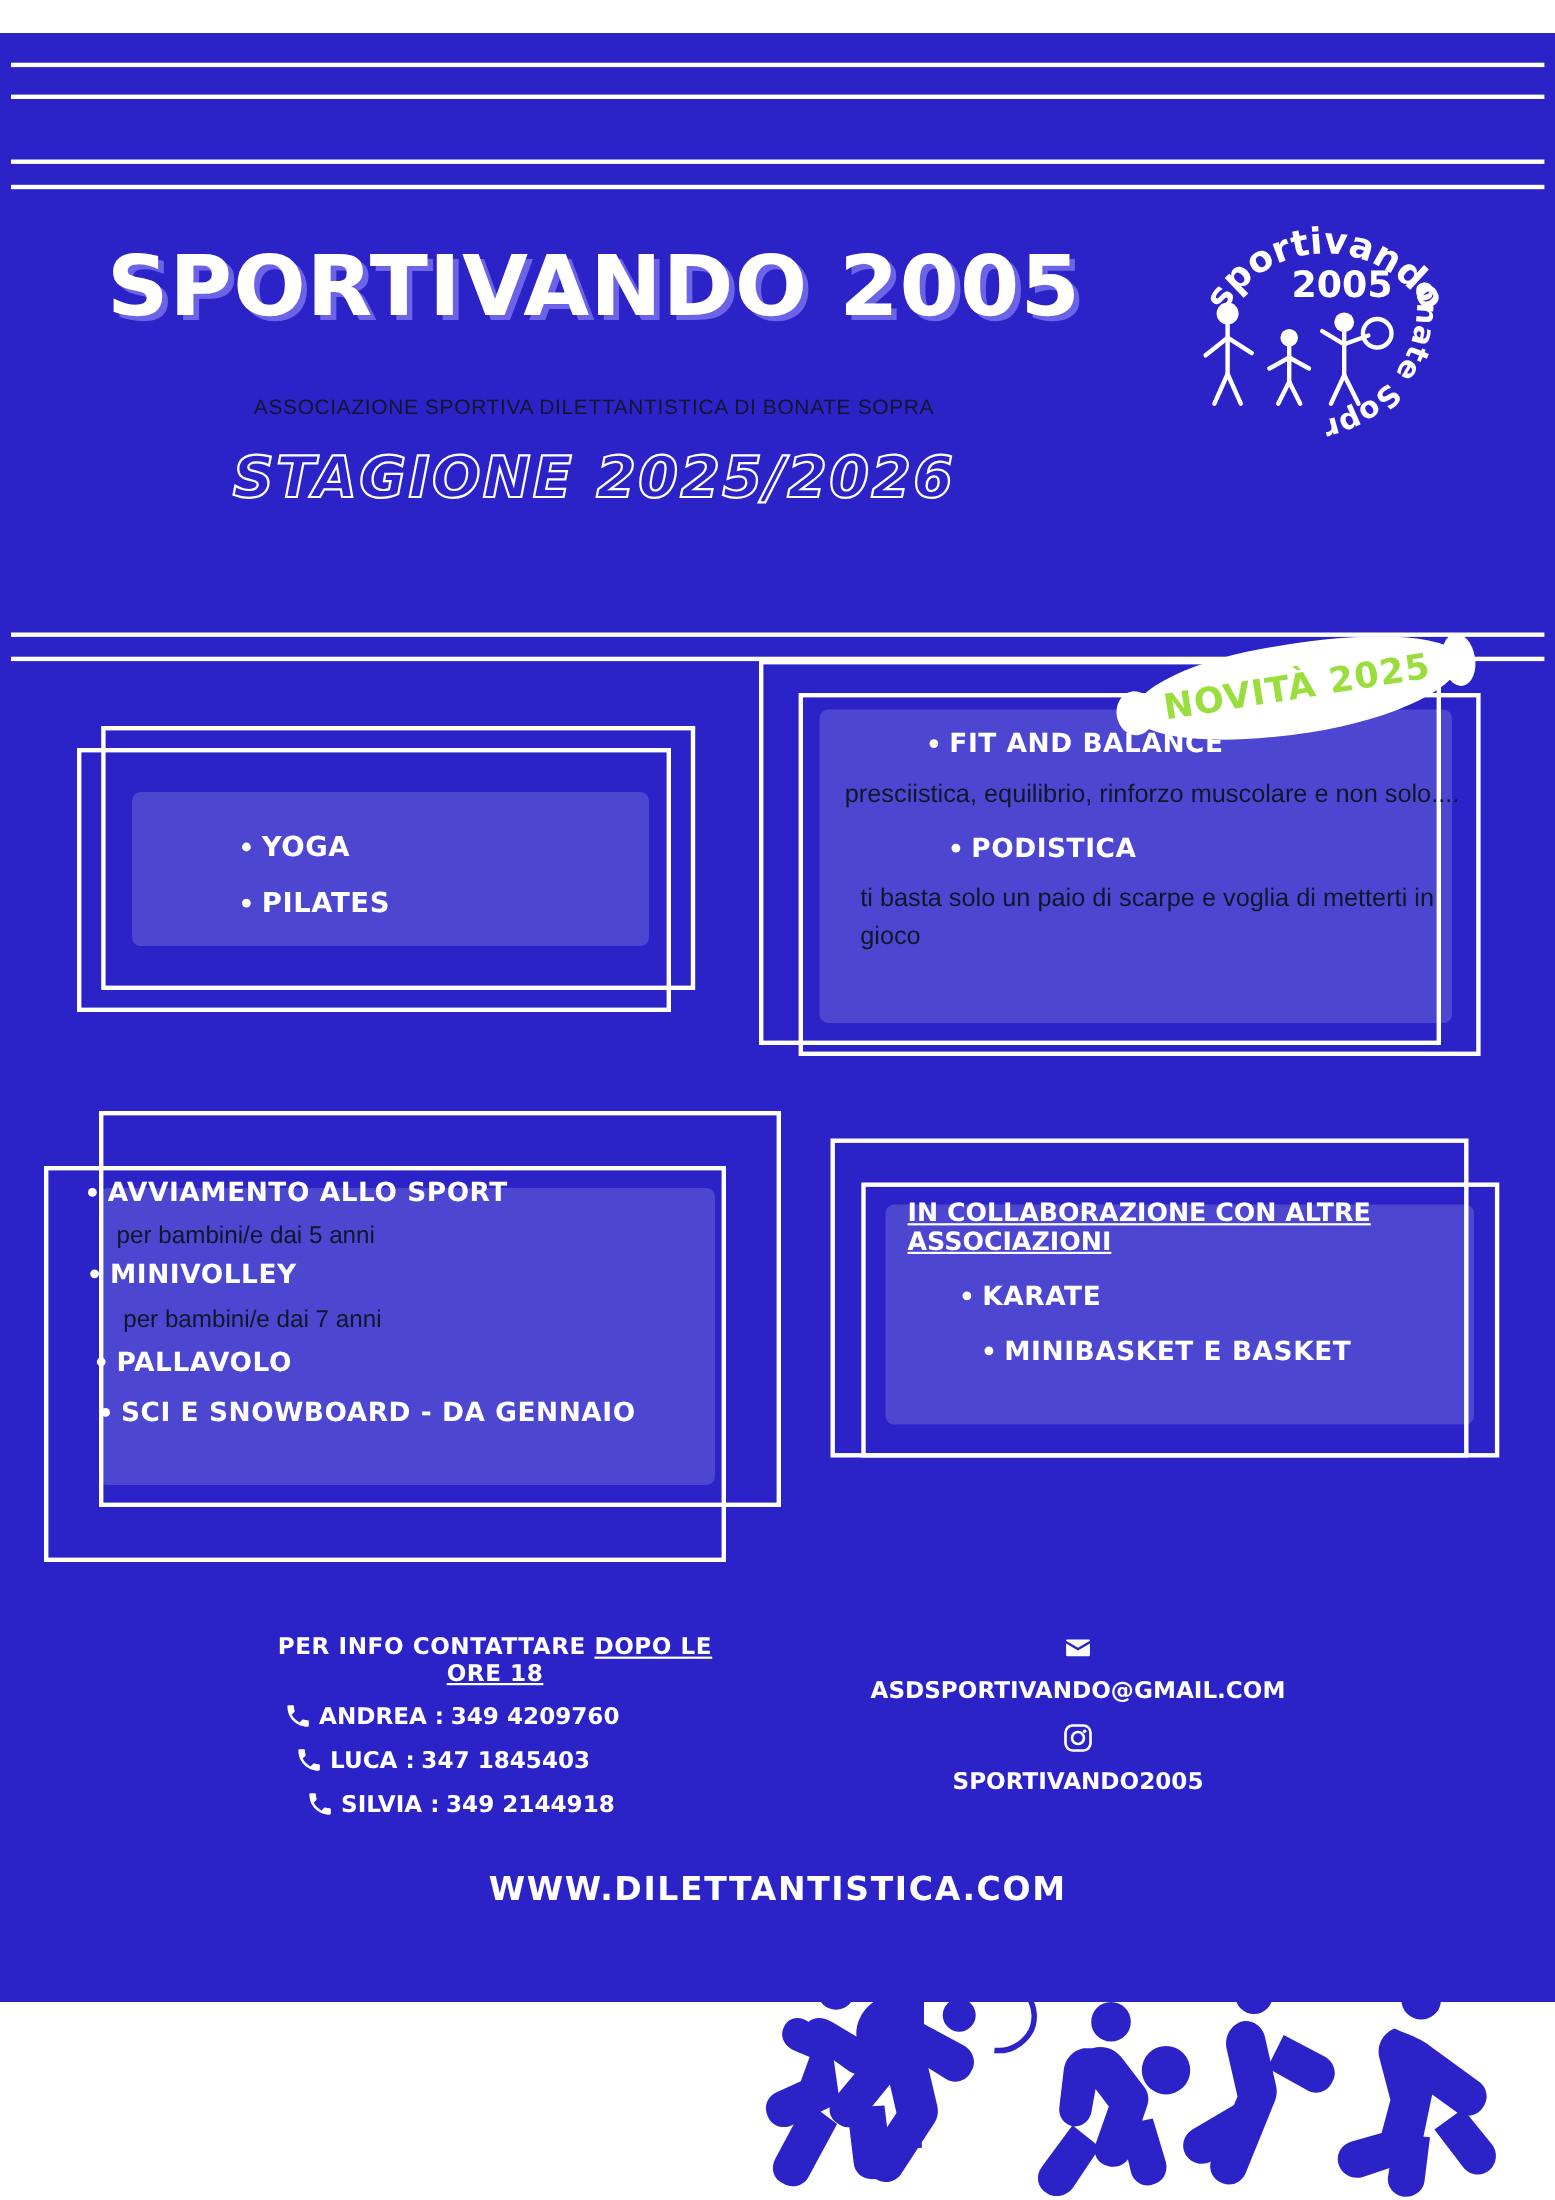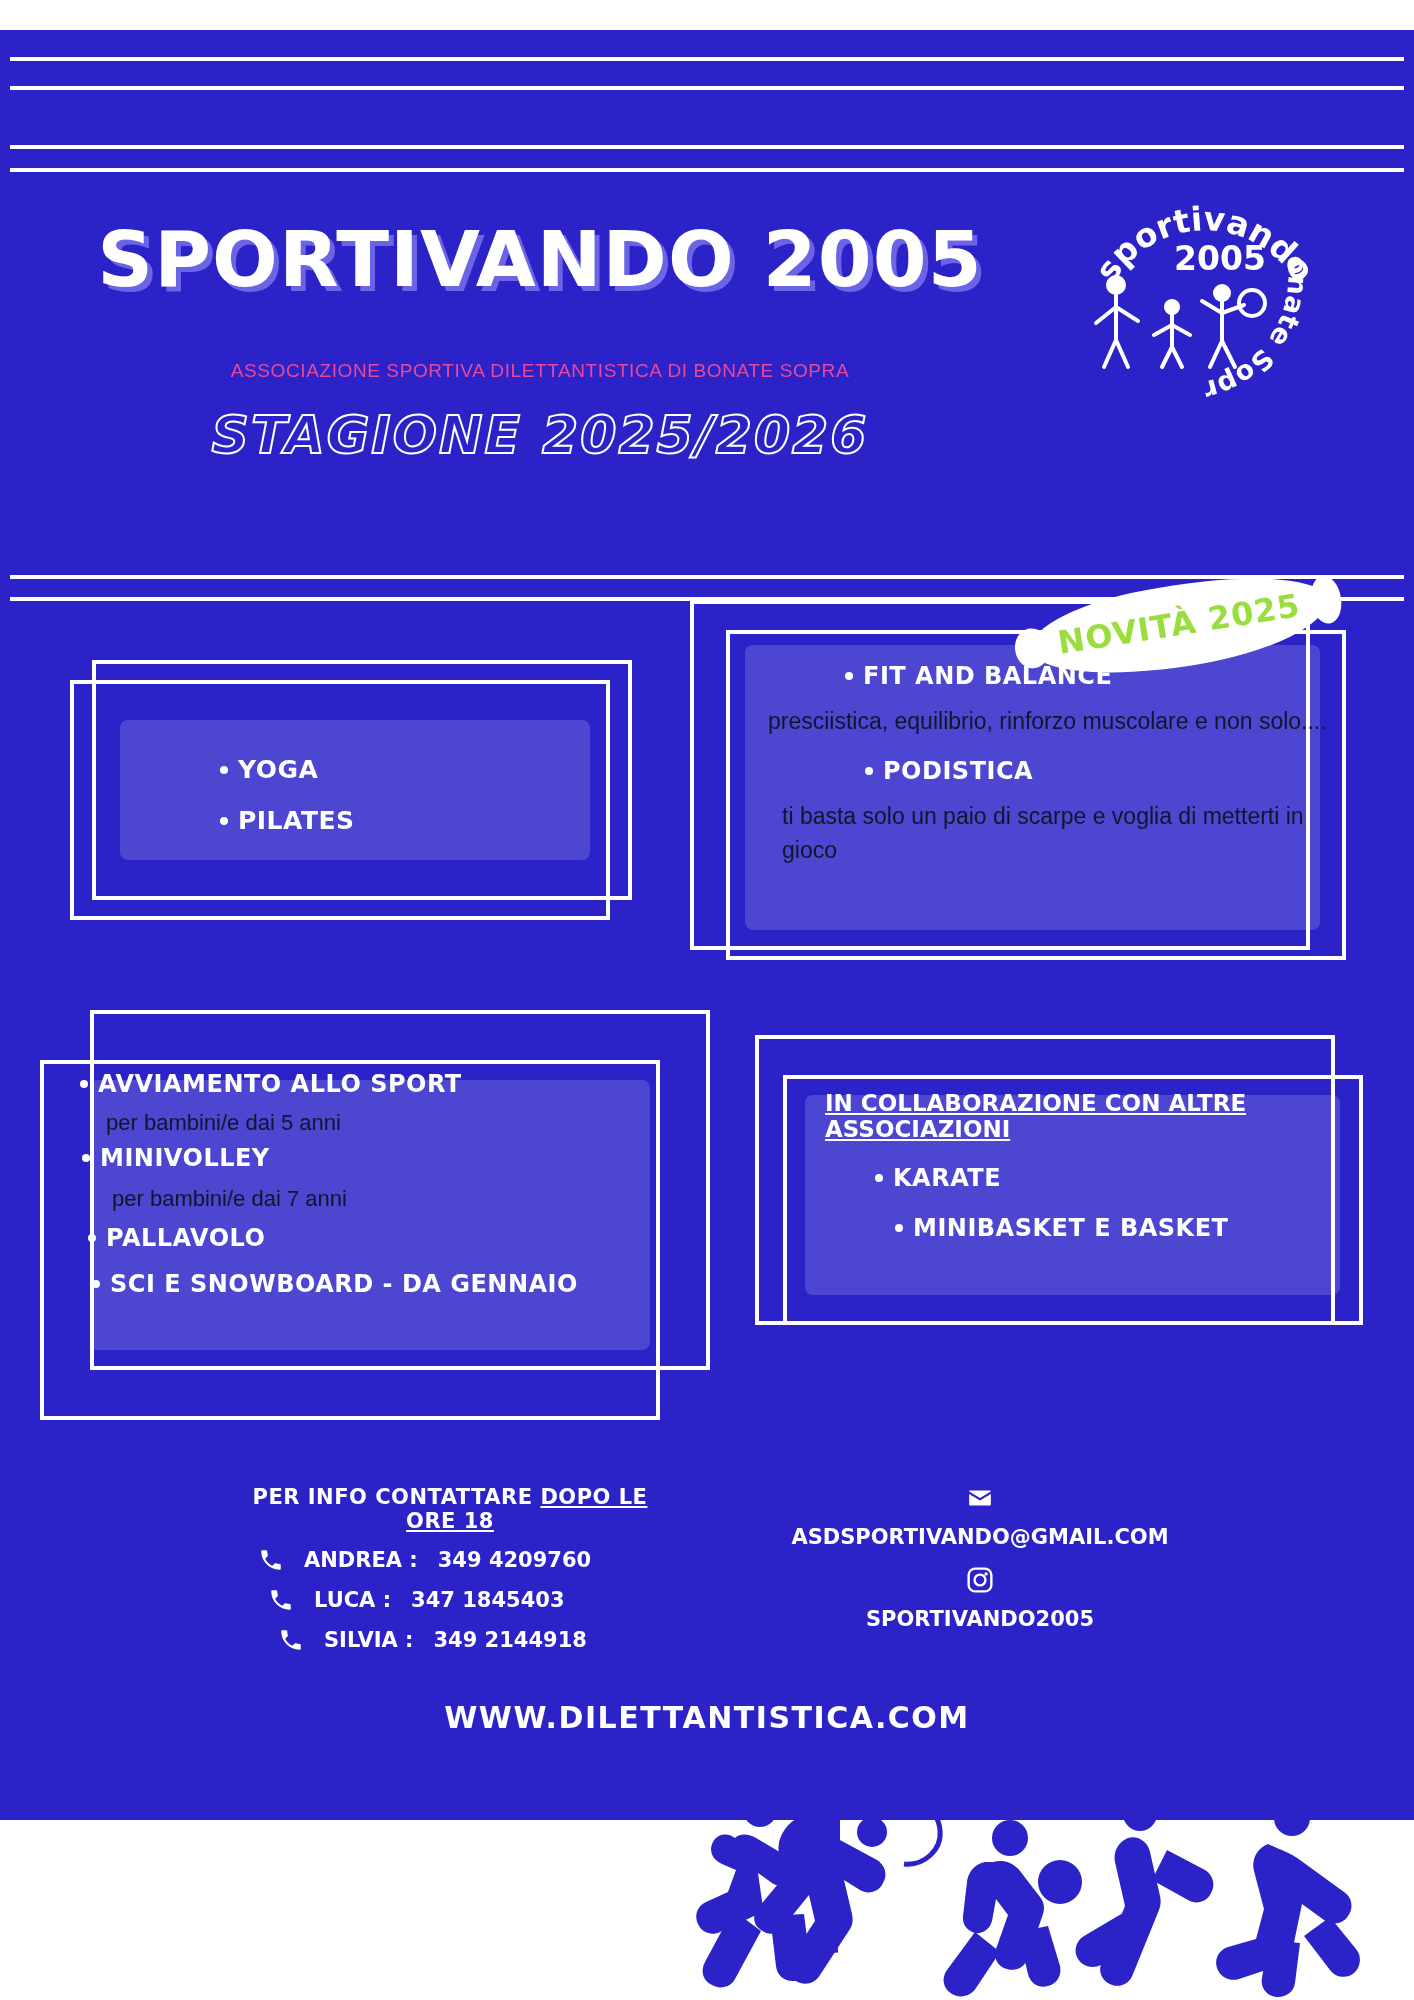--- a/index.html
+++ b/index.html
@@ -57,21 +57,21 @@
     font-family: "DejaVu Sans", sans-serif;
     font-weight: 700;
     font-size: 76px;
     letter-spacing: 1px;
     text-shadow: 5px 5px 0 rgba(120,112,235,0.85);
     transform: scaleX(1.02);
   }
   .subtitle {
     position: absolute; left: 0; top: 360px; width: 1080px;
     text-align: center;
-    color: #ec4899;
+    color: #0f172a;
     font-size: 19px;
     letter-spacing: 0.6px;
     font-family: "Liberation Sans", sans-serif;
   }
   .season {
     position: absolute; left: 0; top: 405px; width: 1080px;
     text-align: center;
     color: transparent;
     -webkit-text-stroke: 2px #ffffff;
     font-family: "DejaVu Sans", sans-serif;
@@ -158,21 +158,21 @@
   
   .contacts-left {
     position: absolute; left: 230px; top: 1485px; width: 440px;
     color: #ffffff;
     font-family: "DejaVu Sans", sans-serif;
     font-weight: 700;
     font-size: 21px;
   }
   .contacts-left .title-line { letter-spacing: 0.5px; text-align: center; }
   .contacts-left .u { text-decoration: underline; }
-  .cl-row { display: flex; align-items: center; gap: 20px; margin-top: 14px; }
+  .cl-row { display: flex; align-items: center; gap: 6px; margin-top: 14px; }
   .contacts-right {
     position: absolute; left: 720px; top: 1485px; width: 520px;
     color: #ffffff;
     font-family: "DejaVu Sans", sans-serif;
     font-weight: 700;
     font-size: 21px;
   }
   .cr-row { display: flex; align-items: center; gap: 14px; margin-top: 18px; flex-direction: column; }
   .cr-row:first-child { margin-top: 0; }
   .icon-sq { width: 26px; height: 26px; flex: 0 0 auto; }

